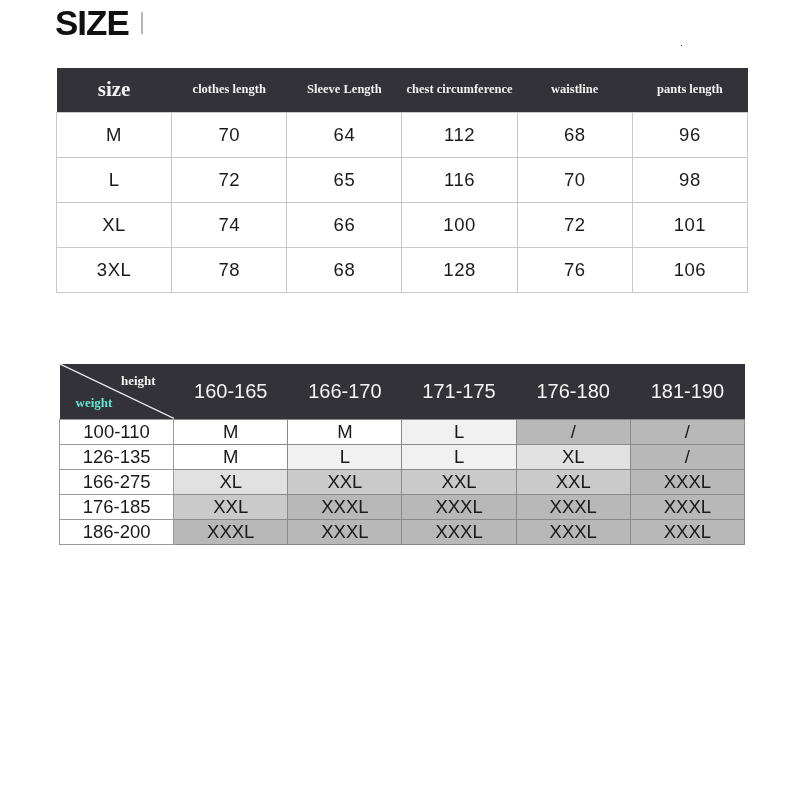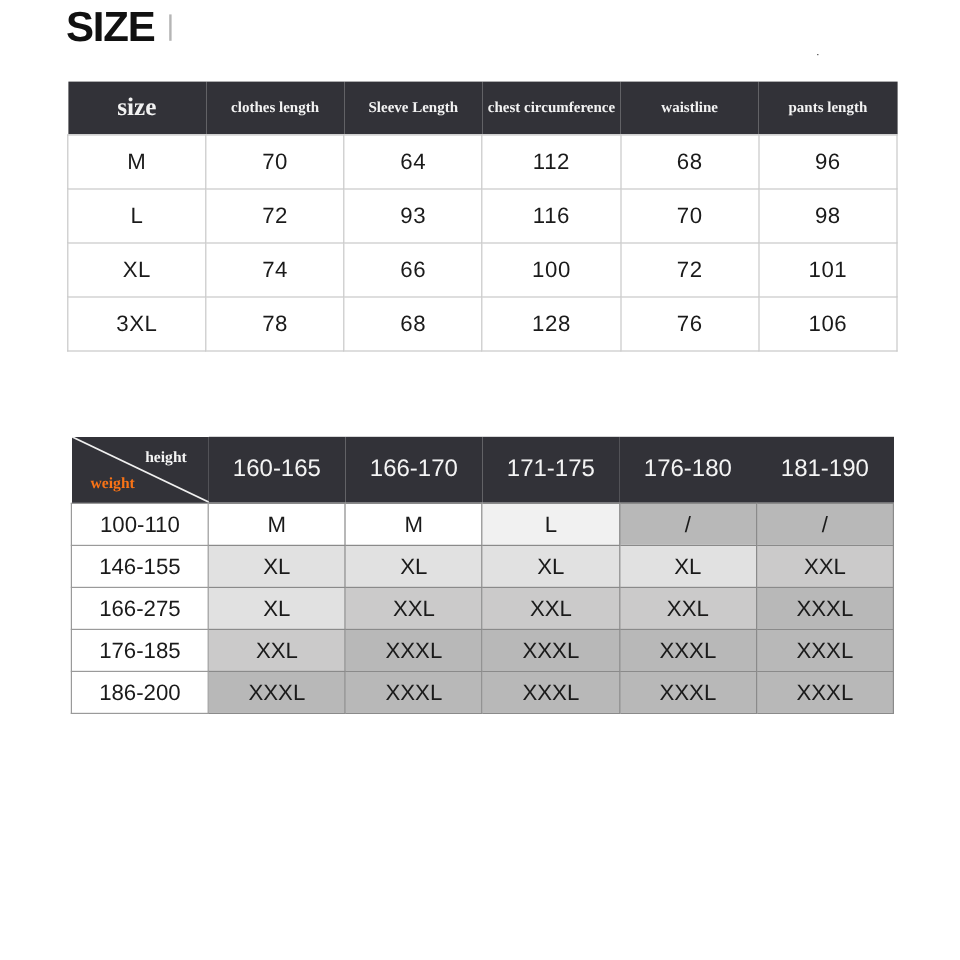--- a/index.html
+++ b/index.html
@@ -16,22 +16,22 @@
   .t1 th { background: #323238; color: #f2f2f2; height: 44px; font-family: "Liberation Serif", "DejaVu Serif", serif; font-weight: bold; font-size: 12.5px; text-align: center; white-space: nowrap; border: none; padding: 0; }
   .t1 th.first { font-size: 21px; }
   .t1 td { height: 45px; border: 1px solid #c8c8c8; text-align: center; font-size: 18.5px; color: #1a1a1a; background: #fff; letter-spacing: 0.5px; }
 
   
   .t2 { position: absolute; left: 59px; top: 364px; width: 686px; border-collapse: collapse; table-layout: fixed; }
   .t2 th { background: #323238; color: #f4f4f4; height: 55px; font-family: "Liberation Sans", sans-serif; font-weight: normal; font-size: 20px; text-align: center; border: none; padding: 0; }
   .t2 th.corner { position: relative; padding: 12px; text-decoration: underline; }
   .corner-line { position: absolute; left: 0; top: 0; width: 100%; height: 100%; }
   .corner-h { position: absolute; right: 18px; top: 9px; font-family: "Liberation Serif", "DejaVu Serif", serif; font-weight: bold; font-size: 13px; color: #f4f4f4; }
-  .corner-w { position: absolute; left: 16px; bottom: 8px; font-family: "Liberation Serif", "DejaVu Serif", serif; font-weight: bold; font-size: 13px; color: #f97316; }
-  .t2 td { height: 35px; border: 1.5px solid #8a8a8a; text-align: center; font-size: 18.5px; color: #1a1a1a; padding: 0; }
+  .corner-w { position: absolute; left: 16px; bottom: 8px; font-family: "Liberation Serif", "DejaVu Serif", serif; font-weight: bold; font-size: 13px; color: #5eead4; }
+  .t2 td { height: 25px; border: 1.5px solid #8a8a8a; text-align: center; font-size: 18.5px; color: #1a1a1a; padding: 0; }
   .t2 td.rowlabel { background: #ffffff; border-color: #9a9a9a; }
 </style>
 </head>
 <body>
 
 <div class="title-wrap">
   <span class="title">SIZE</span>
   <span class="title-bar"></span>
 </div>
 <div class="dot"></div>
@@ -52,21 +52,21 @@
         <td>M</td>
         <td>70</td>
         <td>64</td>
         <td>112</td>
         <td>68</td>
         <td>96</td>
       </tr>
       <tr>
         <td>L</td>
         <td>72</td>
-        <td>93</td>
+        <td>65</td>
         <td>116</td>
         <td>70</td>
         <td>98</td>
       </tr>
       <tr>
         <td>XL</td>
         <td>74</td>
         <td>66</td>
         <td>100</td>
         <td>72</td>
@@ -103,26 +103,26 @@
   <tbody id="t2-body">
       <tr>
         <td class="rowlabel">100-110</td>
         <td style="background: rgb(255, 255, 255);">M</td>
         <td style="background: rgb(255, 255, 255);">M</td>
         <td style="background: rgb(241, 241, 241);">L</td>
         <td style="background: rgb(184, 184, 184);">/</td>
         <td style="background: rgb(184, 184, 184);">/</td>
       </tr>
       <tr>
-        <td class="rowlabel">146-155</td>
+        <td class="rowlabel">126-135</td>
+        <td style="background: rgb(255, 255, 255);">M</td>
+        <td style="background: rgb(241, 241, 241);">L</td>
+        <td style="background: rgb(241, 241, 241);">L</td>
         <td style="background: rgb(225, 225, 225);">XL</td>
-        <td style="background: rgb(225, 225, 225);">XL</td>
-        <td style="background: rgb(225, 225, 225);">XL</td>
-        <td style="background: rgb(225, 225, 225);">XL</td>
-        <td style="background: rgb(203, 202, 202);">XXL</td>
+        <td style="background: rgb(184, 184, 184);">/</td>
       </tr>
       <tr>
         <td class="rowlabel">166-275</td>
         <td style="background: rgb(225, 225, 225);">XL</td>
         <td style="background: rgb(203, 202, 202);">XXL</td>
         <td style="background: rgb(203, 202, 202);">XXL</td>
         <td style="background: rgb(203, 202, 202);">XXL</td>
         <td style="background: rgb(184, 184, 184);">XXXL</td>
       </tr>
       <tr>

